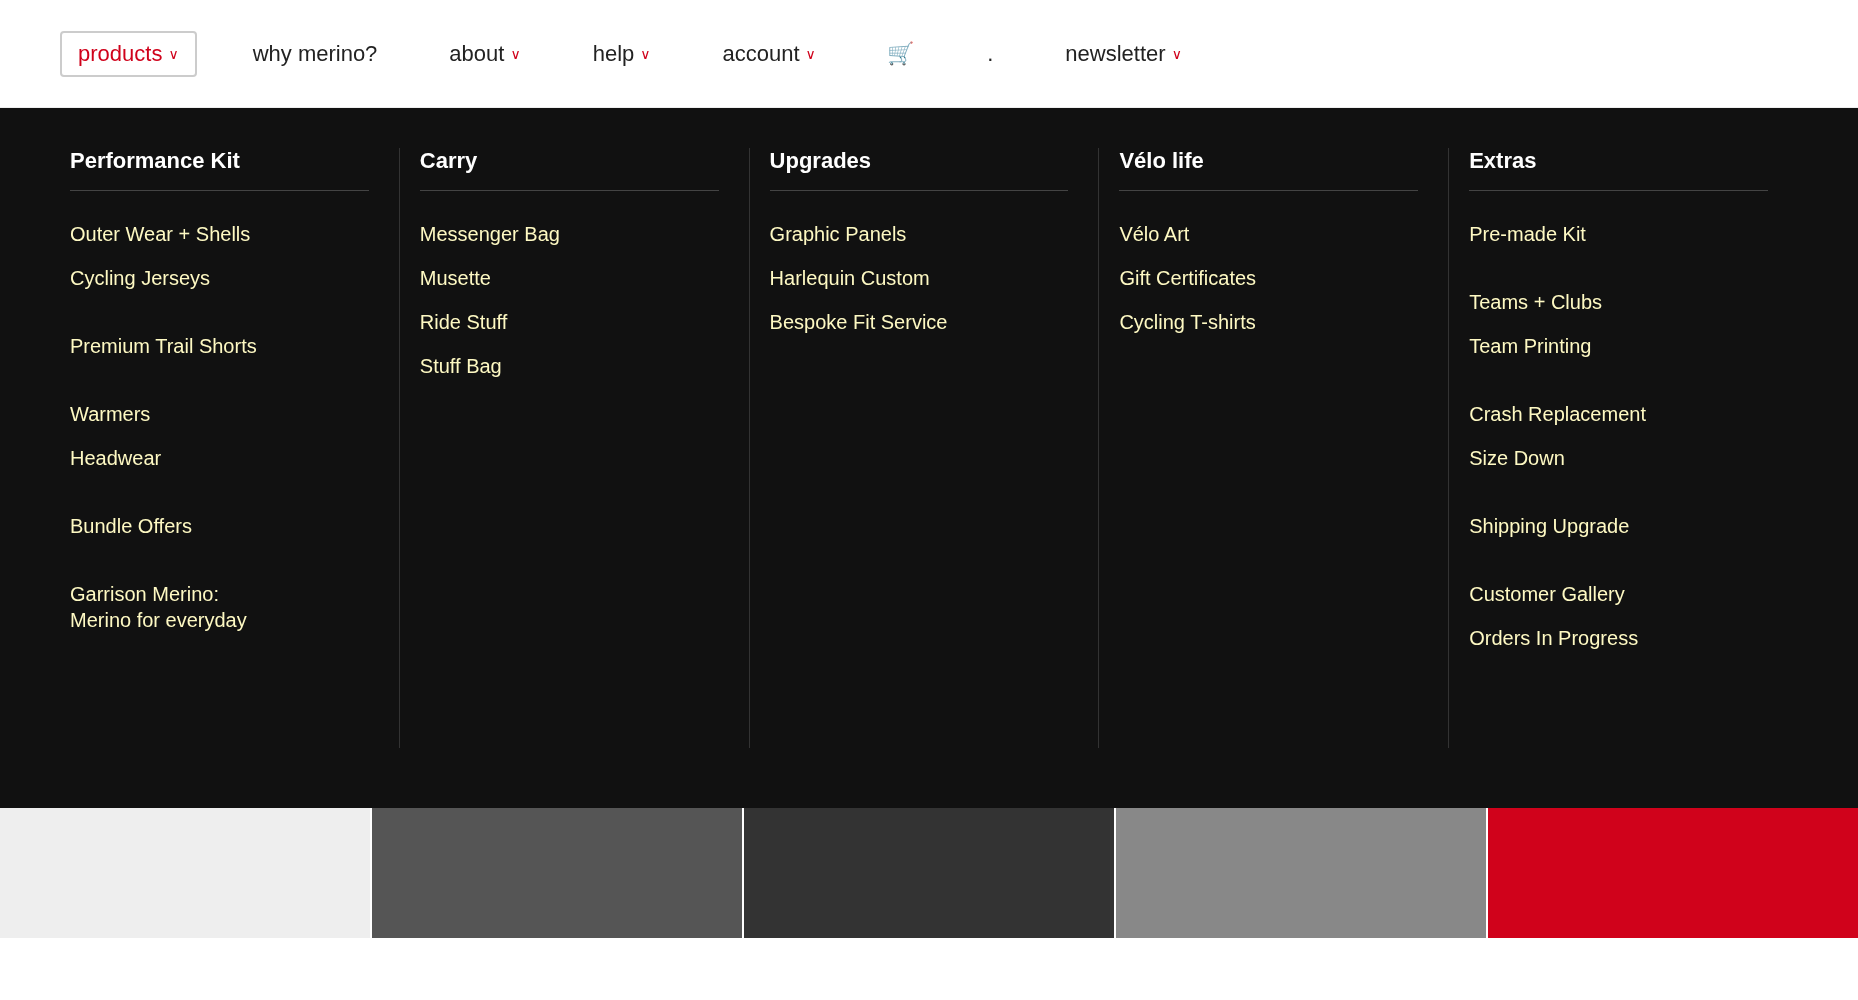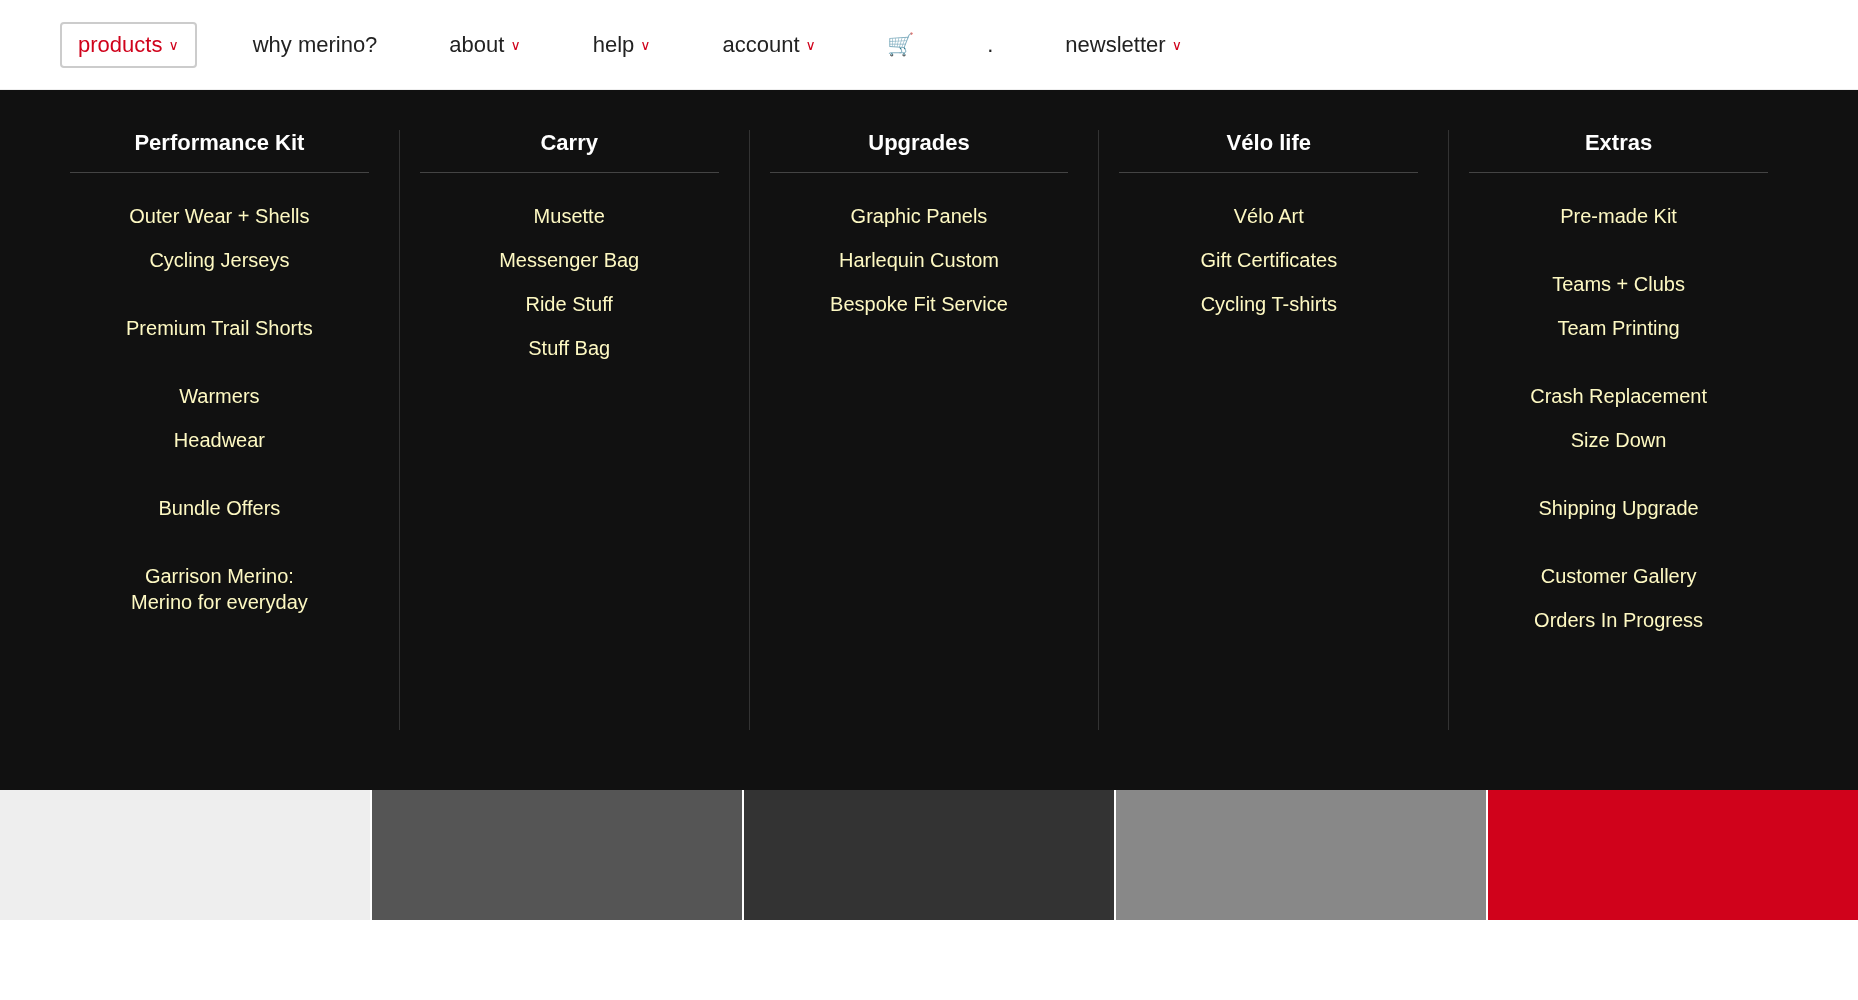--- a/index.html
+++ b/index.html
@@ -2,21 +2,21 @@
 <html><head>
   <meta charset="utf-8">
   <style>
     * { margin: 0; padding: 0; box-sizing: border-box; }
     body { font-family: -apple-system, BlinkMacSystemFont, 'Segoe UI', Arial, sans-serif; background: #fff; width: 1858px; }
 
     
     .navbar {
       display: flex;
       align-items: center;
-      height: 90px;
+      height: 108px;
       padding: 16px 60px;
       background: #fff;
       border-bottom: 1px solid #eee;
       gap: 40px;
     }
     .nav-item {
       font-size: 22px;
       color: #222;
       cursor: pointer;
       display: flex;
@@ -46,21 +46,20 @@
       display: flex;
       gap: 0;
       min-height: 700px;
     }
 
     .dropdown-col {
       flex: 1;
       padding-right: 30px;
       border-right: 1px solid #333;
       padding-left: 20px;
-      text-align: center;
     }
     .dropdown-col:first-child {
       padding-left: 10px;
     }
     .dropdown-col:last-child {
       border-right: none;
     }
 
     .col-header {
       font-size: 22px;
@@ -146,22 +145,22 @@
       <div class="col-spacer"></div>
       <div class="col-item">Warmers</div>
       <div class="col-item">Headwear</div>
       <div class="col-spacer"></div>
       <div class="col-item">Bundle Offers</div>
       <div class="col-spacer"></div>
       <div class="col-item">Garrison Merino:<br>Merino for everyday</div>
     </div>
     <div class="dropdown-col">
       <div class="col-header">Carry</div>
+      <div class="col-item">Messenger Bag</div>
       <div class="col-item">Musette</div>
-      <div class="col-item">Messenger Bag</div>
       <div class="col-item">Ride Stuff</div>
       <div class="col-item">Stuff Bag</div>
     </div>
     <div class="dropdown-col">
       <div class="col-header">Upgrades</div>
       <div class="col-item">Graphic Panels</div>
       <div class="col-item">Harlequin Custom</div>
       <div class="col-item">Bespoke Fit Service</div>
     </div>
     <div class="dropdown-col">

